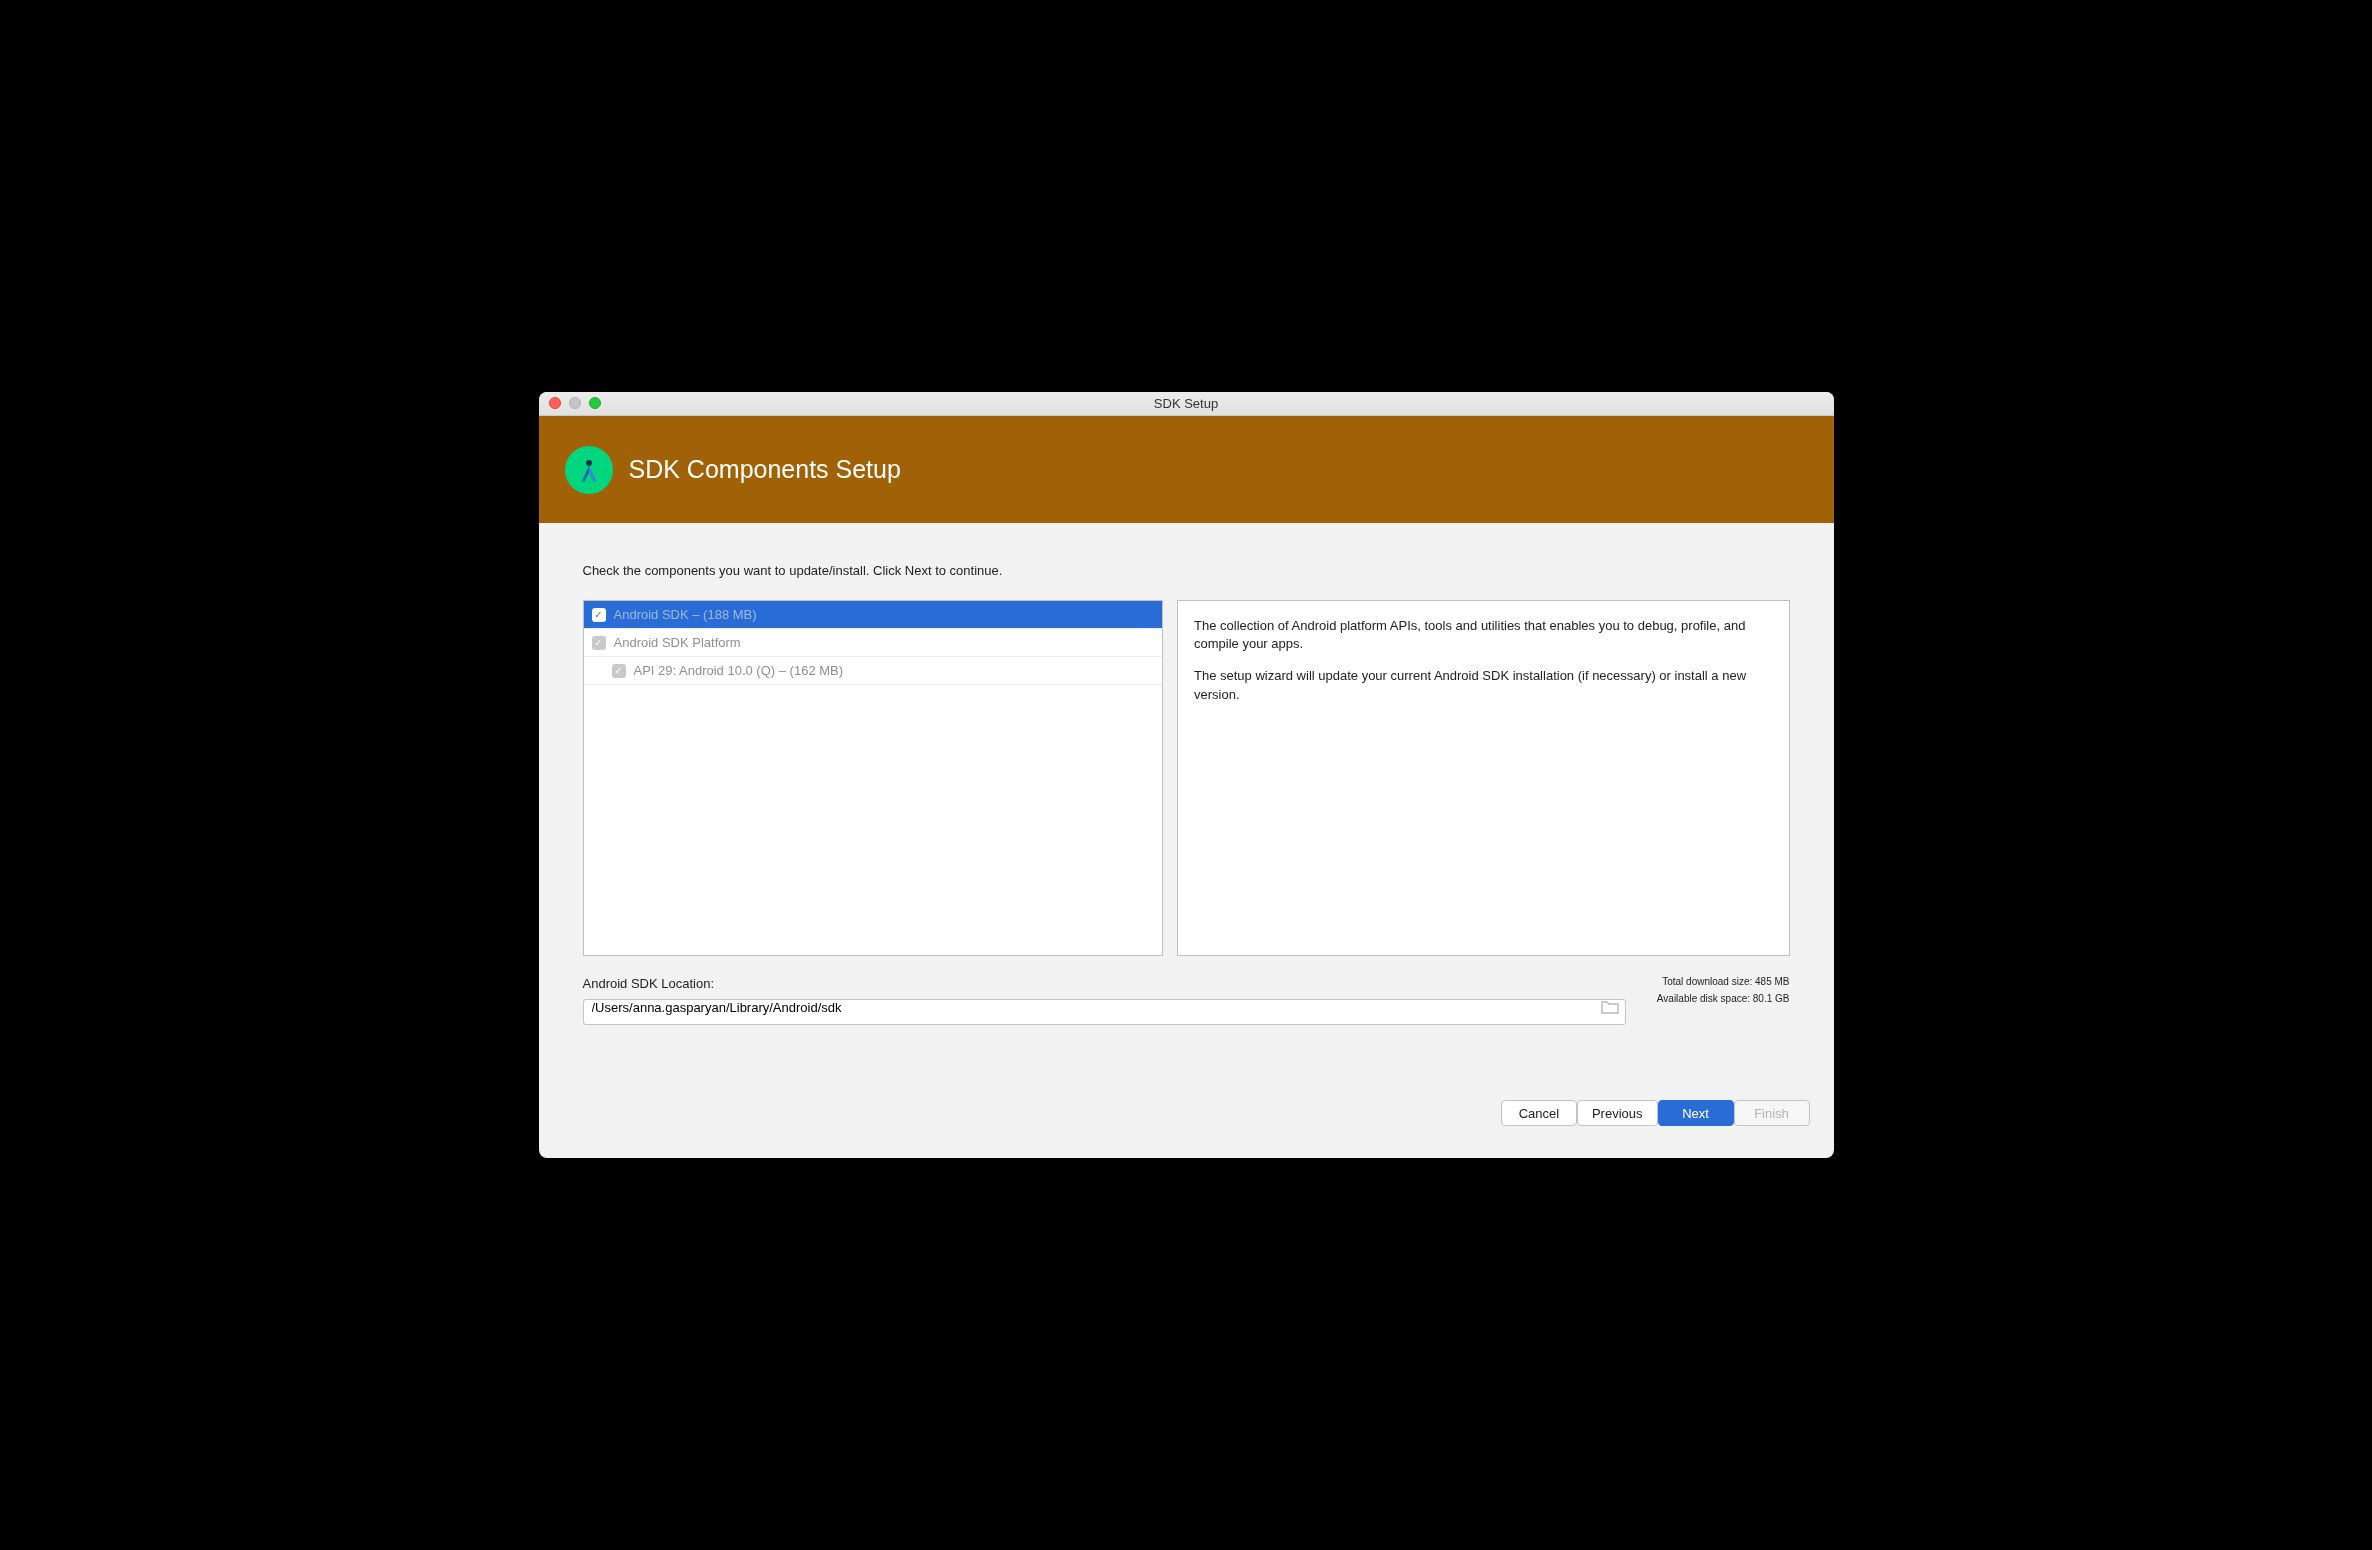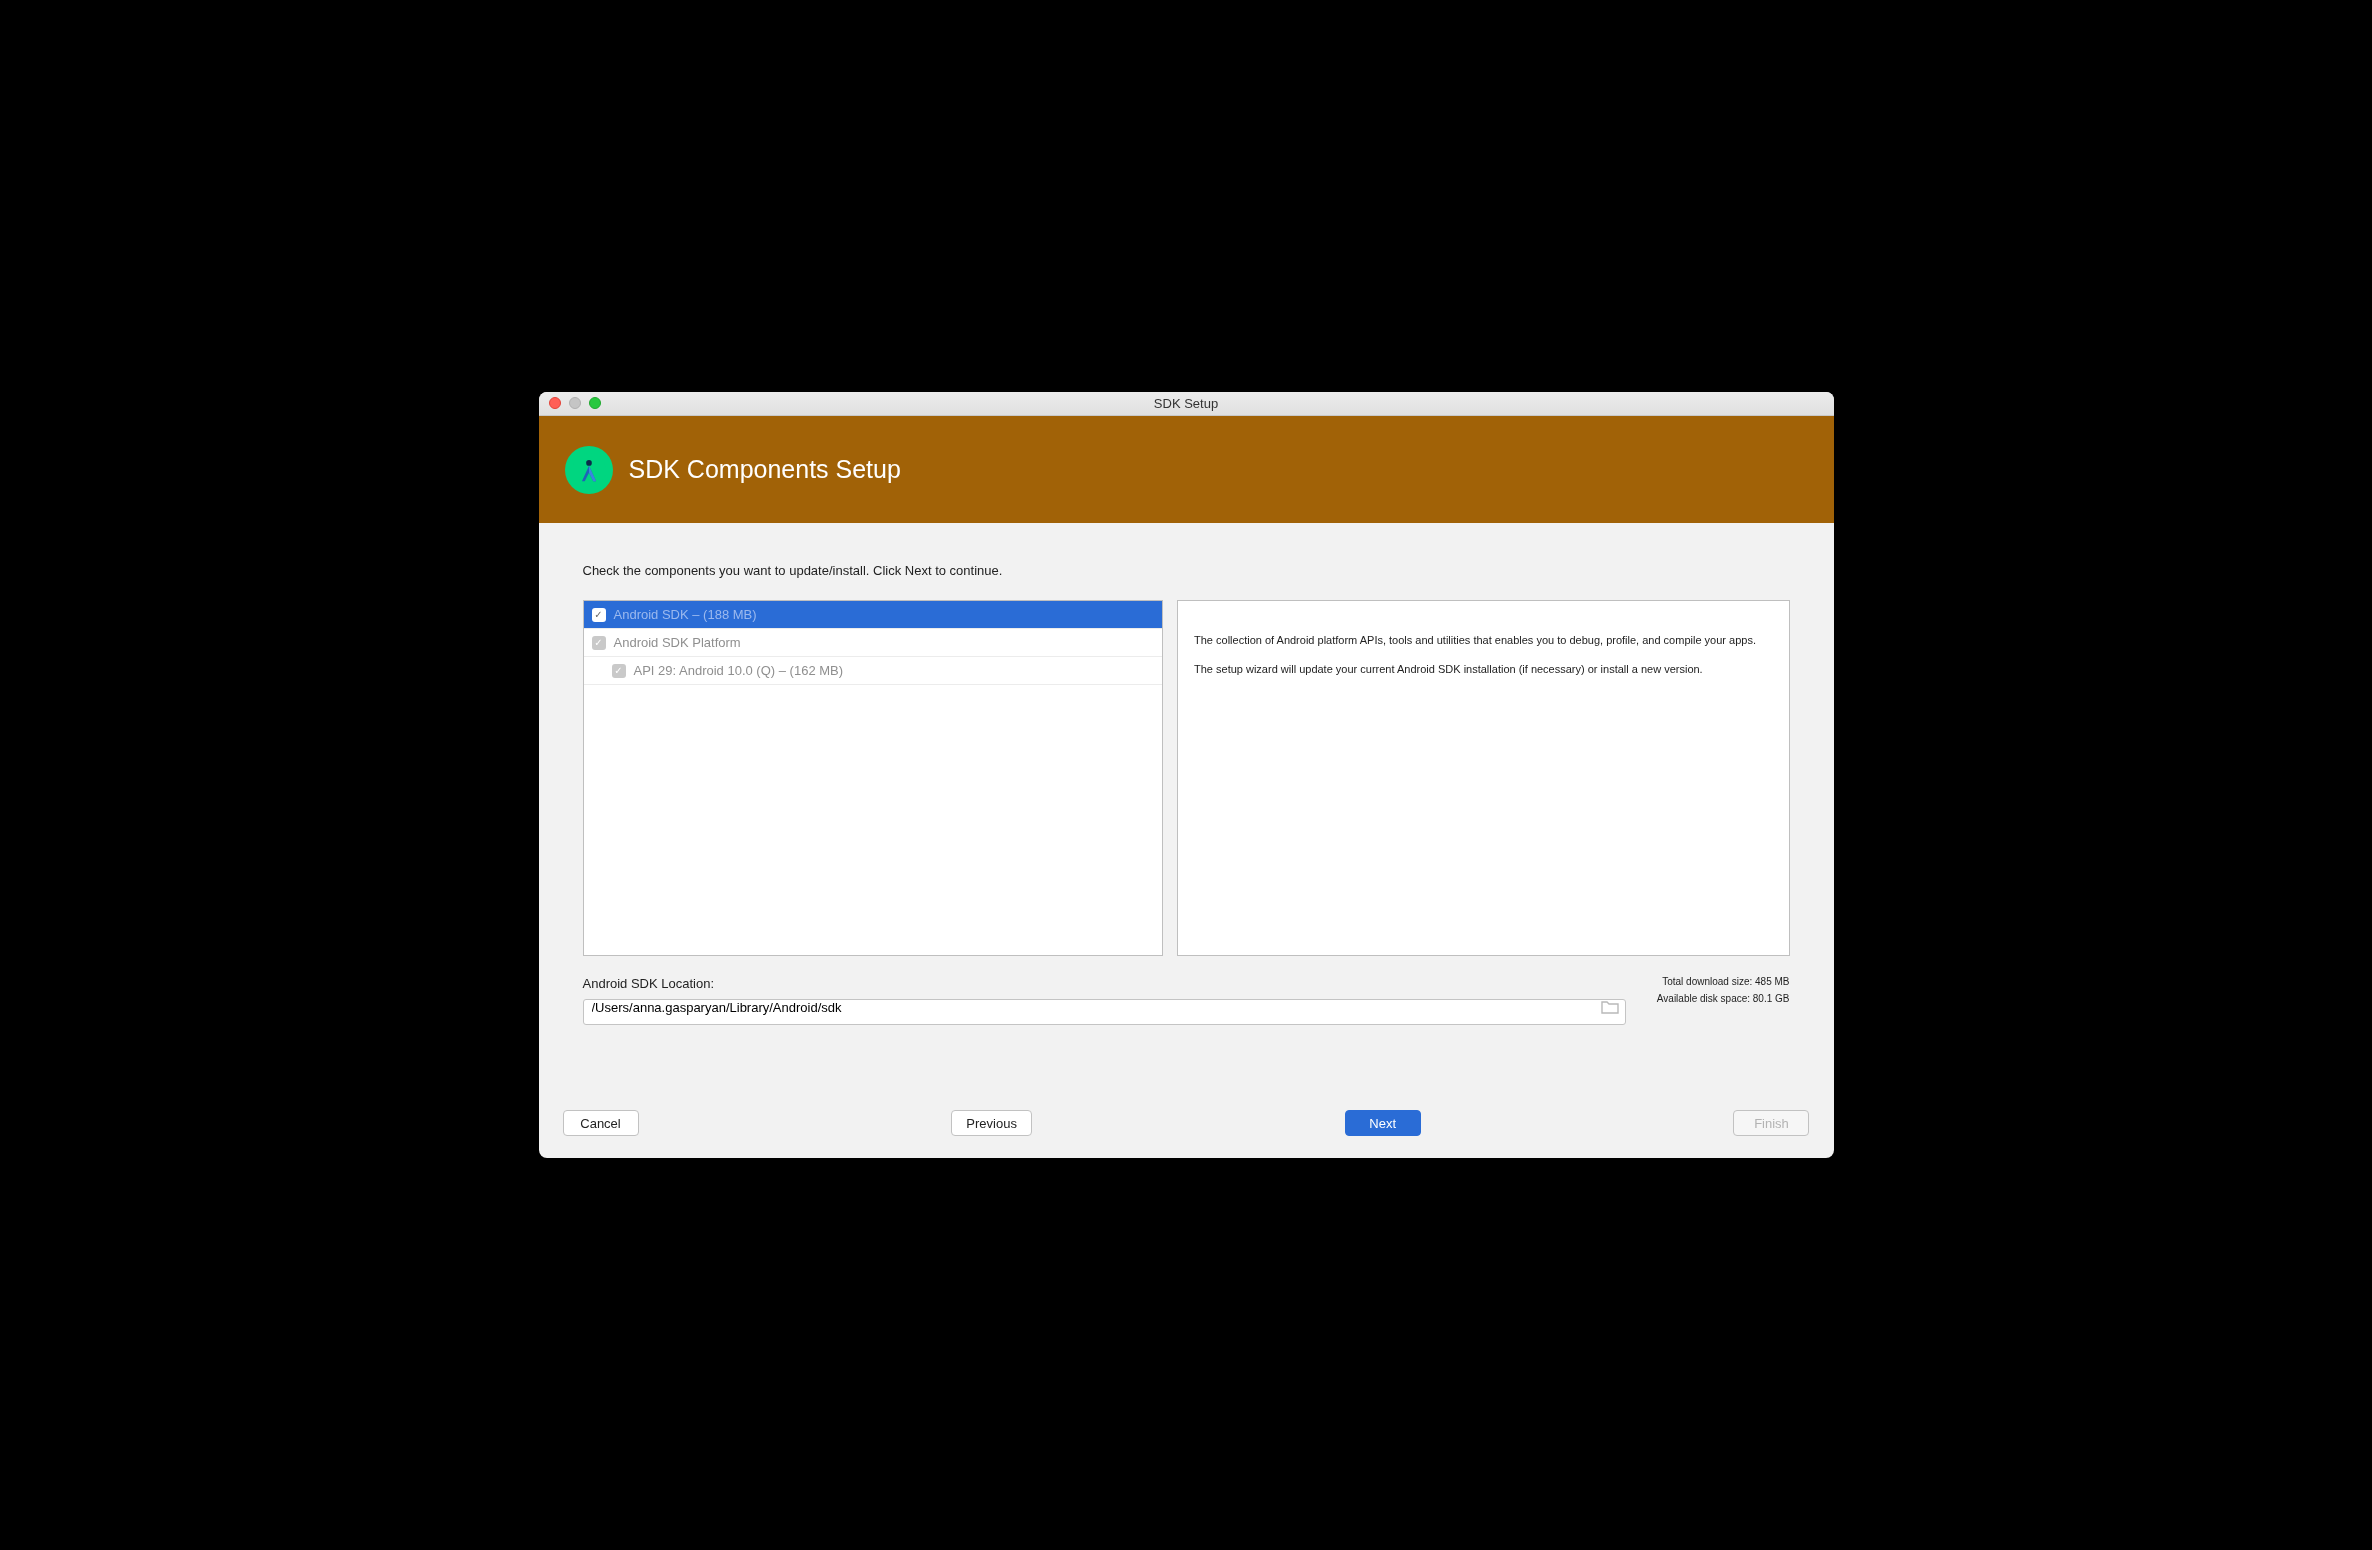--- a/index.html
+++ b/index.html
@@ -73,38 +73,38 @@
     font-size:10px;
   }
   .tree-row.selected {
     background:#2a6cd6; color:#9bb9ee;
   }
   .tree-row.selected .cb { background:#fff; color:#6a6a6a; }
   .tree-row.dim { color:#8f8f8f; }
   .tree-row.dim .cb { background:#c9c9c9; color:#fff; }
   .indent1 { padding-left:8px; }
   .indent2 { padding-left:28px; }
-  .desc-pane { padding:32px 16px; font-size:11px; color:#222; line-height:1.4; }
+  .desc-pane { padding:16px 16px; font-size:13px; color:#222; line-height:1.4; }
   .desc-pane p + p { margin-top:14px; }
   .below { display:flex; align-items:flex-start; margin-top:20px; gap:31px; }
   .loc-col { flex:1; }
   .loc-label { font-size:13px; margin-bottom:8px; }
   .loc-field {
     display:flex; align-items:flex-start;
     background:#fff; border:1px solid #c4c4c4; border-radius:3px;
     height:26px; padding:0 6px 0 8px;
   }
   .loc-field input {
     flex:1; border:none; outline:none; font-size:13px; background:transparent;
   }
   .size-col { text-align:right; font-size:10px; white-space:nowrap; }
   .size-col div { margin-bottom:6px; }
   .footer {
-    padding: 16px 24px 22px 24px;
-    display:flex; justify-content:space-between; 
+    padding: 16px 24px 32px 24px;
+    display:flex; justify-content:flex-end; 
   }
   .btn {
     min-width:76px; height:26px; padding:0 14px;
     border:1px solid #c2c2c2; border-radius:4px;
     background:#fff; font-size:13px; color:#222;
     display:flex; align-items:center; justify-content:center;
     cursor:pointer;
   }
   .btn.primary { background:#2a6cd6; color:#fff; border-color:#2a6cd6; }
   .btn.disabled { color:#b3b3b3; background:#f6f6f6; cursor:default; }

